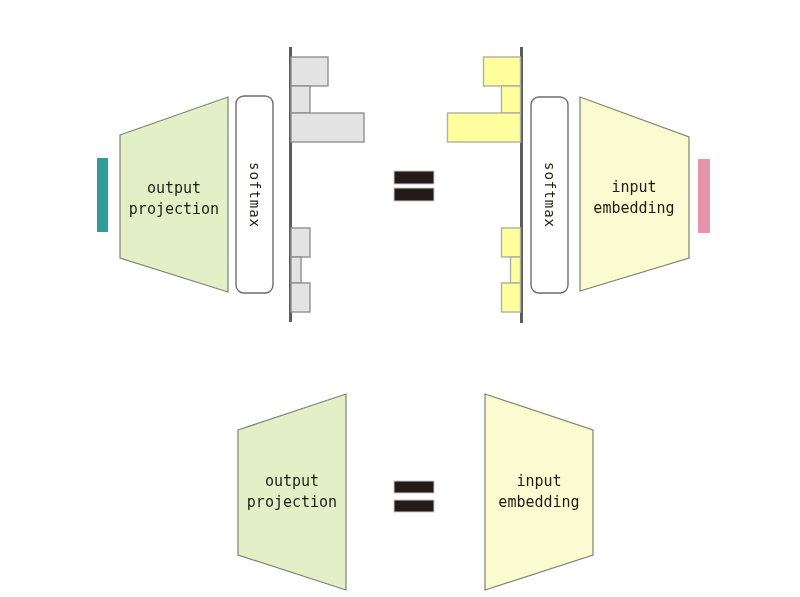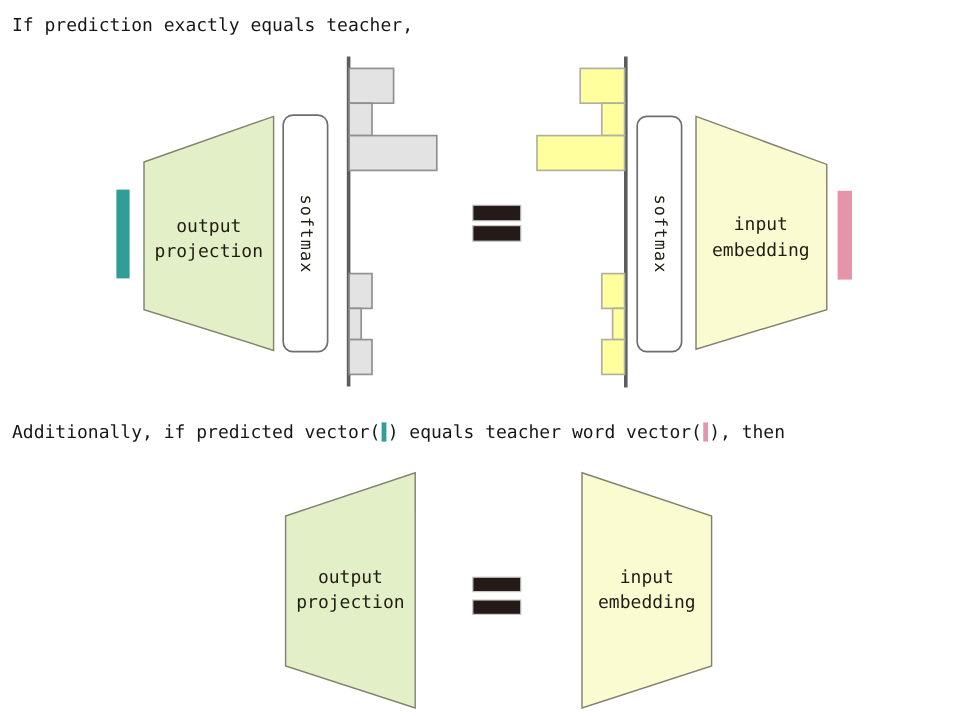--- a/index.html
+++ b/index.html
@@ -76,23 +76,21 @@
     <polygon class="shape" points="238,430 346,394 346,590 238,555" fill="#e3efc6"></polygon>
 
     <g>
       <rect class="eqr" x="394" y="481" width="40" height="12" fill="#241b18"></rect>
       <rect class="eqr" x="394" y="500" width="40" height="12" fill="#241b18"></rect>
     </g>
 
     <polygon class="shape" points="485,394 593,430 593,555 485,590" fill="#fbfbd2"></polygon>
   </svg>
 
-  <div class="txt" style="left:10px; top:12px;">If prediction exactly equals teacher,</div>
 
-  <div class="txt" style="left:10px; top:351px;"><span>Additionally, if predicted vector(</span><span class="vbar" style="background-color: rgb(47, 158, 153);"></span><span>) equals teacher word vector(</span><span class="vbar" style="background-color: rgb(230, 148, 170);"></span><span>), then</span></div>
 
   <div class="lbl" style="left:174px; top:199px;">output
 projection</div>
 
   <div class="lbl rot" style="left:254px; top:195px;">softmax</div>
 
   <div class="lbl rot" style="left:549px; top:195px;">softmax</div>
 
   <div class="lbl" style="left:634px; top:198px;">input
 embedding</div>

